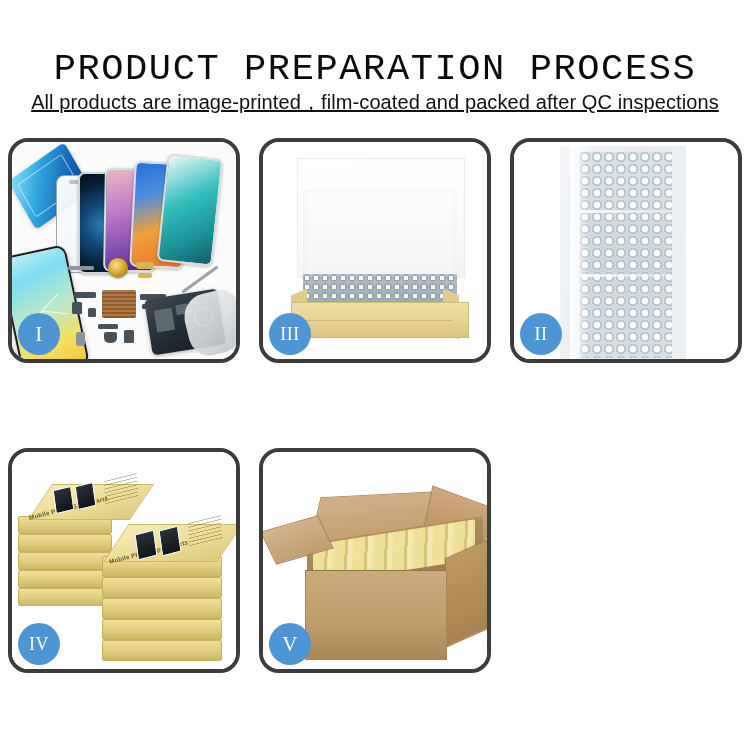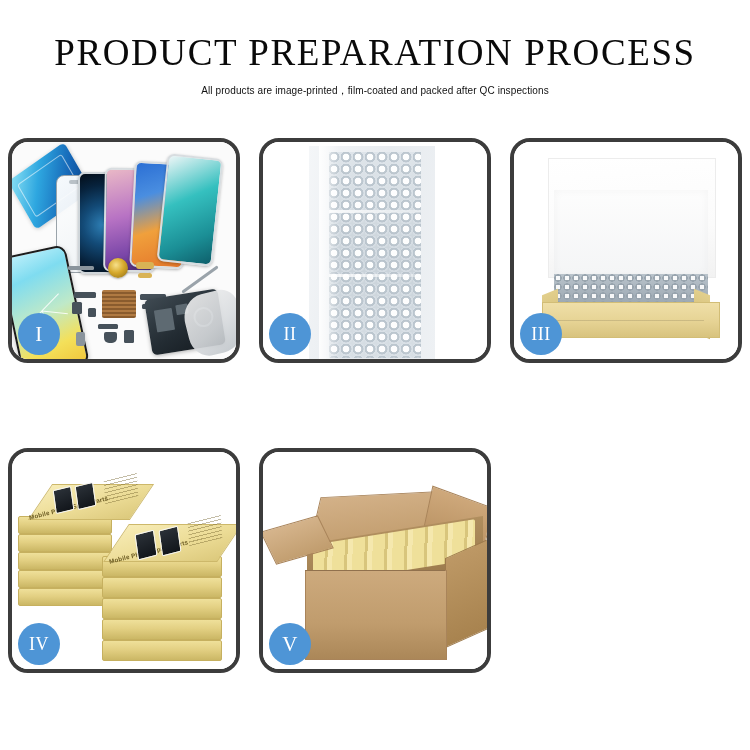--- a/index.html
+++ b/index.html
@@ -16,36 +16,37 @@
   }
 
   
   .header {
     width: 750px;
     padding-top: 34px;
     text-align: center;
     box-sizing: border-box;
   }
   .title {
-    font-family: Liberation Serif, serif;
+    font-family: Liberation Mono, monospace;
     font-size: 37px;
     font-weight: 400;
     letter-spacing: 1.6px;
     color: #0a0a0a;
     line-height: 1.05;
     white-space: nowrap;
+    margin-top: 16px;
   }
   .subtitle {
-    margin-top: 11px;
     font-family: "Liberation Sans", sans-serif;
-    font-size: 10px;
+    font-size: 20px;
     font-weight: 400;
     letter-spacing: 0.1px;
     color: #111111;
     white-space: nowrap;
+    text-decoration: underline;
   }
 
   
   .grid {
     position: absolute;
     left: 8px;
     top: 138px;
     width: 734px;
     display: grid;
     grid-template-columns: repeat(3, 232px);
@@ -422,42 +423,42 @@
       </div>
 
       <div class="tool-hand"></div>
       <div class="tweezer"></div>
     </div>
     <div class="badge">I</div>
   </div>
 
   <div class="panel">
     <div class="panel-stage">
-      <div class="p2-bg"></div>
-      <div class="wrap-sheet"></div>
-      <div class="bubble-field"></div>
-      <div class="wrap-gloss"></div>
-      <div class="wrap-seam" style="top:68px;"></div>
-      <div class="wrap-seam" style="top:132px;"></div>
-    </div>
-    <div class="badge wide">II</div>
-  </div>
-
-  <div class="panel">
-    <div class="panel-stage">
       <div class="p3-bg"></div>
       <div class="box3-lid"></div>
       <div class="box3-foam"></div>
       <div class="box3-bubbles"></div>
       <div class="box3-side-l"></div>
       <div class="box3-side-r"></div>
       <div class="box3-front"></div>
       <div class="box3-flapline"></div>
     </div>
     <div class="badge wide">III</div>
+  </div>
+
+  <div class="panel">
+    <div class="panel-stage">
+      <div class="p2-bg"></div>
+      <div class="wrap-sheet"></div>
+      <div class="bubble-field"></div>
+      <div class="wrap-gloss"></div>
+      <div class="wrap-seam" style="top:68px;"></div>
+      <div class="wrap-seam" style="top:132px;"></div>
+    </div>
+    <div class="badge wide">II</div>
   </div>
 
   <div class="panel">
     <div class="panel-stage">
       <div class="p4-bg"></div>
       <div class="stack">
 
         <div class="gbox" style="left:6px;  top:64px;  width:92px; height:16px;"></div>
         <div class="gbox" style="left:6px;  top:82px;  width:92px; height:16px;"></div>
         <div class="gbox" style="left:6px;  top:100px; width:92px; height:16px;"></div>

